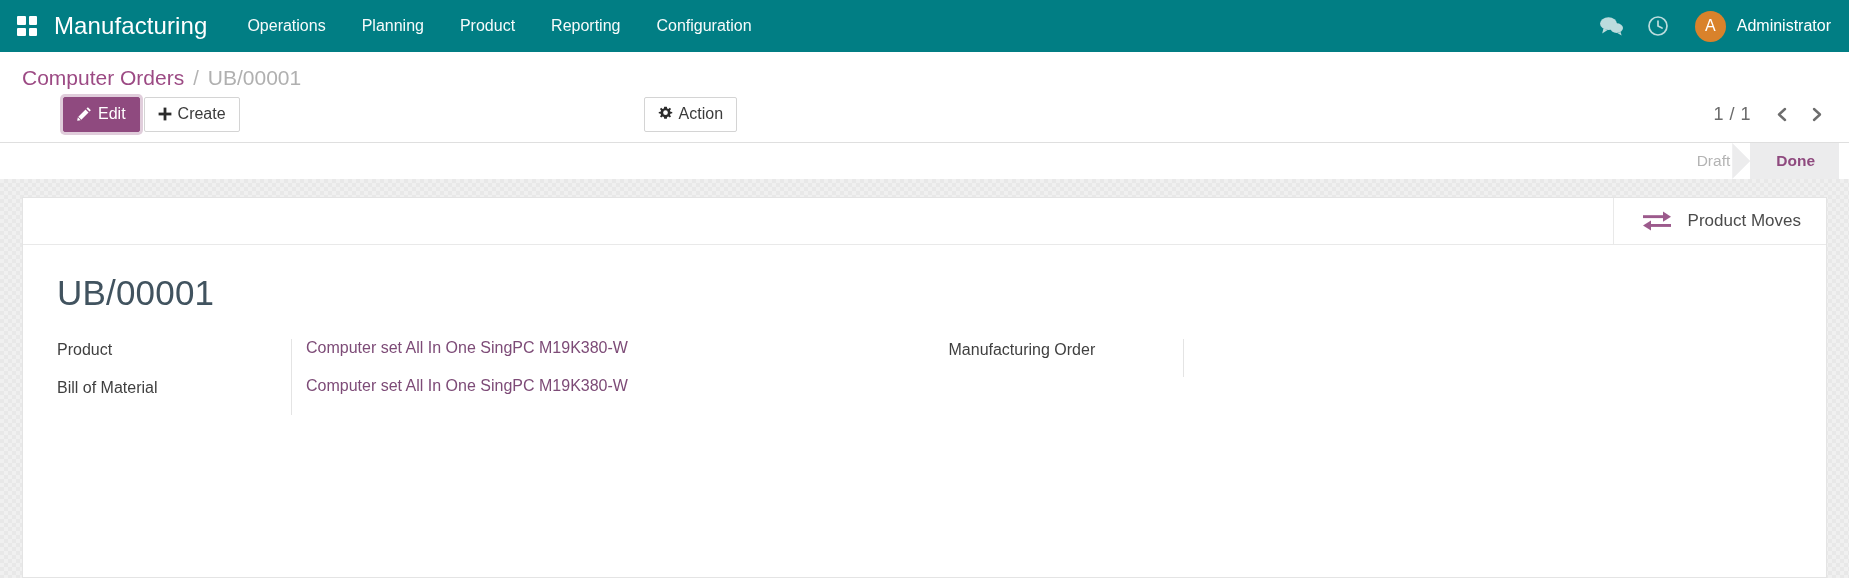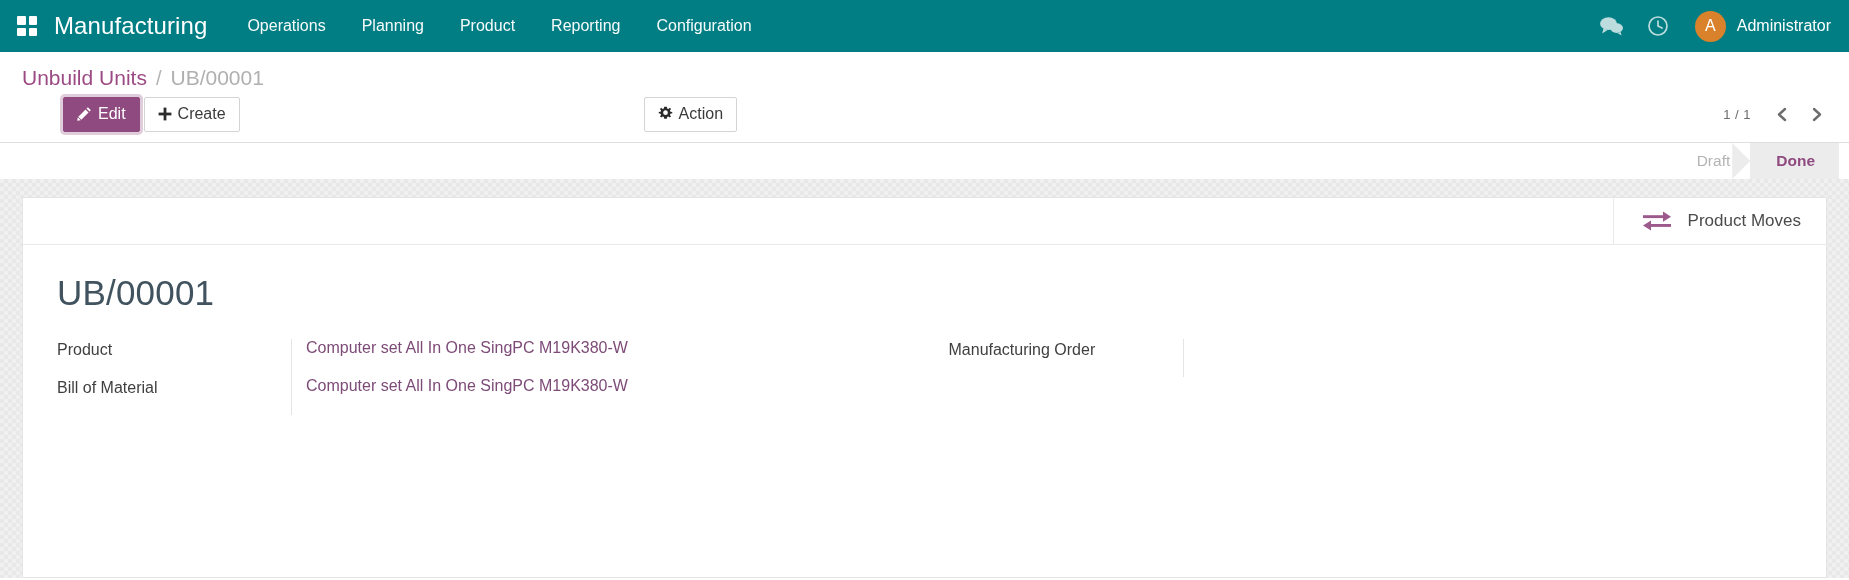--- a/index.html
+++ b/index.html
@@ -133,21 +133,21 @@
   .btn-edit { margin-right: 4px; }
   .btn-action { margin-left: 404px; }
   .btn-ico { display: inline-flex; align-items: center; }
   .btn-ico svg { display: block; }
 
   .pager {
     margin-left: auto;
     display: flex; align-items: center;
     gap: 4px;
     color: #6b6b6b;
-    font-size: 13px;
+    font-size: 18px;
   }
   .pager-value { padding: 0 12px; white-space: nowrap; letter-spacing: .5px; }
   .pager-btn {
     width: 30px; height: 30px;
     display: flex; align-items: center; justify-content: center;
     cursor: pointer; color: #6d6d6d;
   }
   .pager-btn svg { display: block; }
 
   
@@ -311,21 +311,21 @@
     <div class="usermenu">
       <div class="avatar">A</div>
       <div class="username">Administrator</div>
     </div>
   </div>
 </div>
 
 <div class="control-panel">
 
   <div class="breadcrumb-row">
-    <span class="bc-link">Unbuild Units</span>
+    <span class="bc-link">Computer Orders</span>
     <span class="bc-sep">/</span>
     <span class="bc-active">UB/00001</span>
   </div>
 
   <div class="buttons-row">
     <button class="btn btn-primary btn-edit">
       <span class="btn-ico">
         <svg width="15" height="15" viewBox="0 0 16 16" fill="#ffffff">
           <path d="M11.6 1.2 L14.8 4.4 L13.3 5.9 L10.1 2.7 Z"></path>
           <path d="M9.1 3.7 L12.3 6.9 L4.6 14.6 L1.4 11.4 Z"></path>

